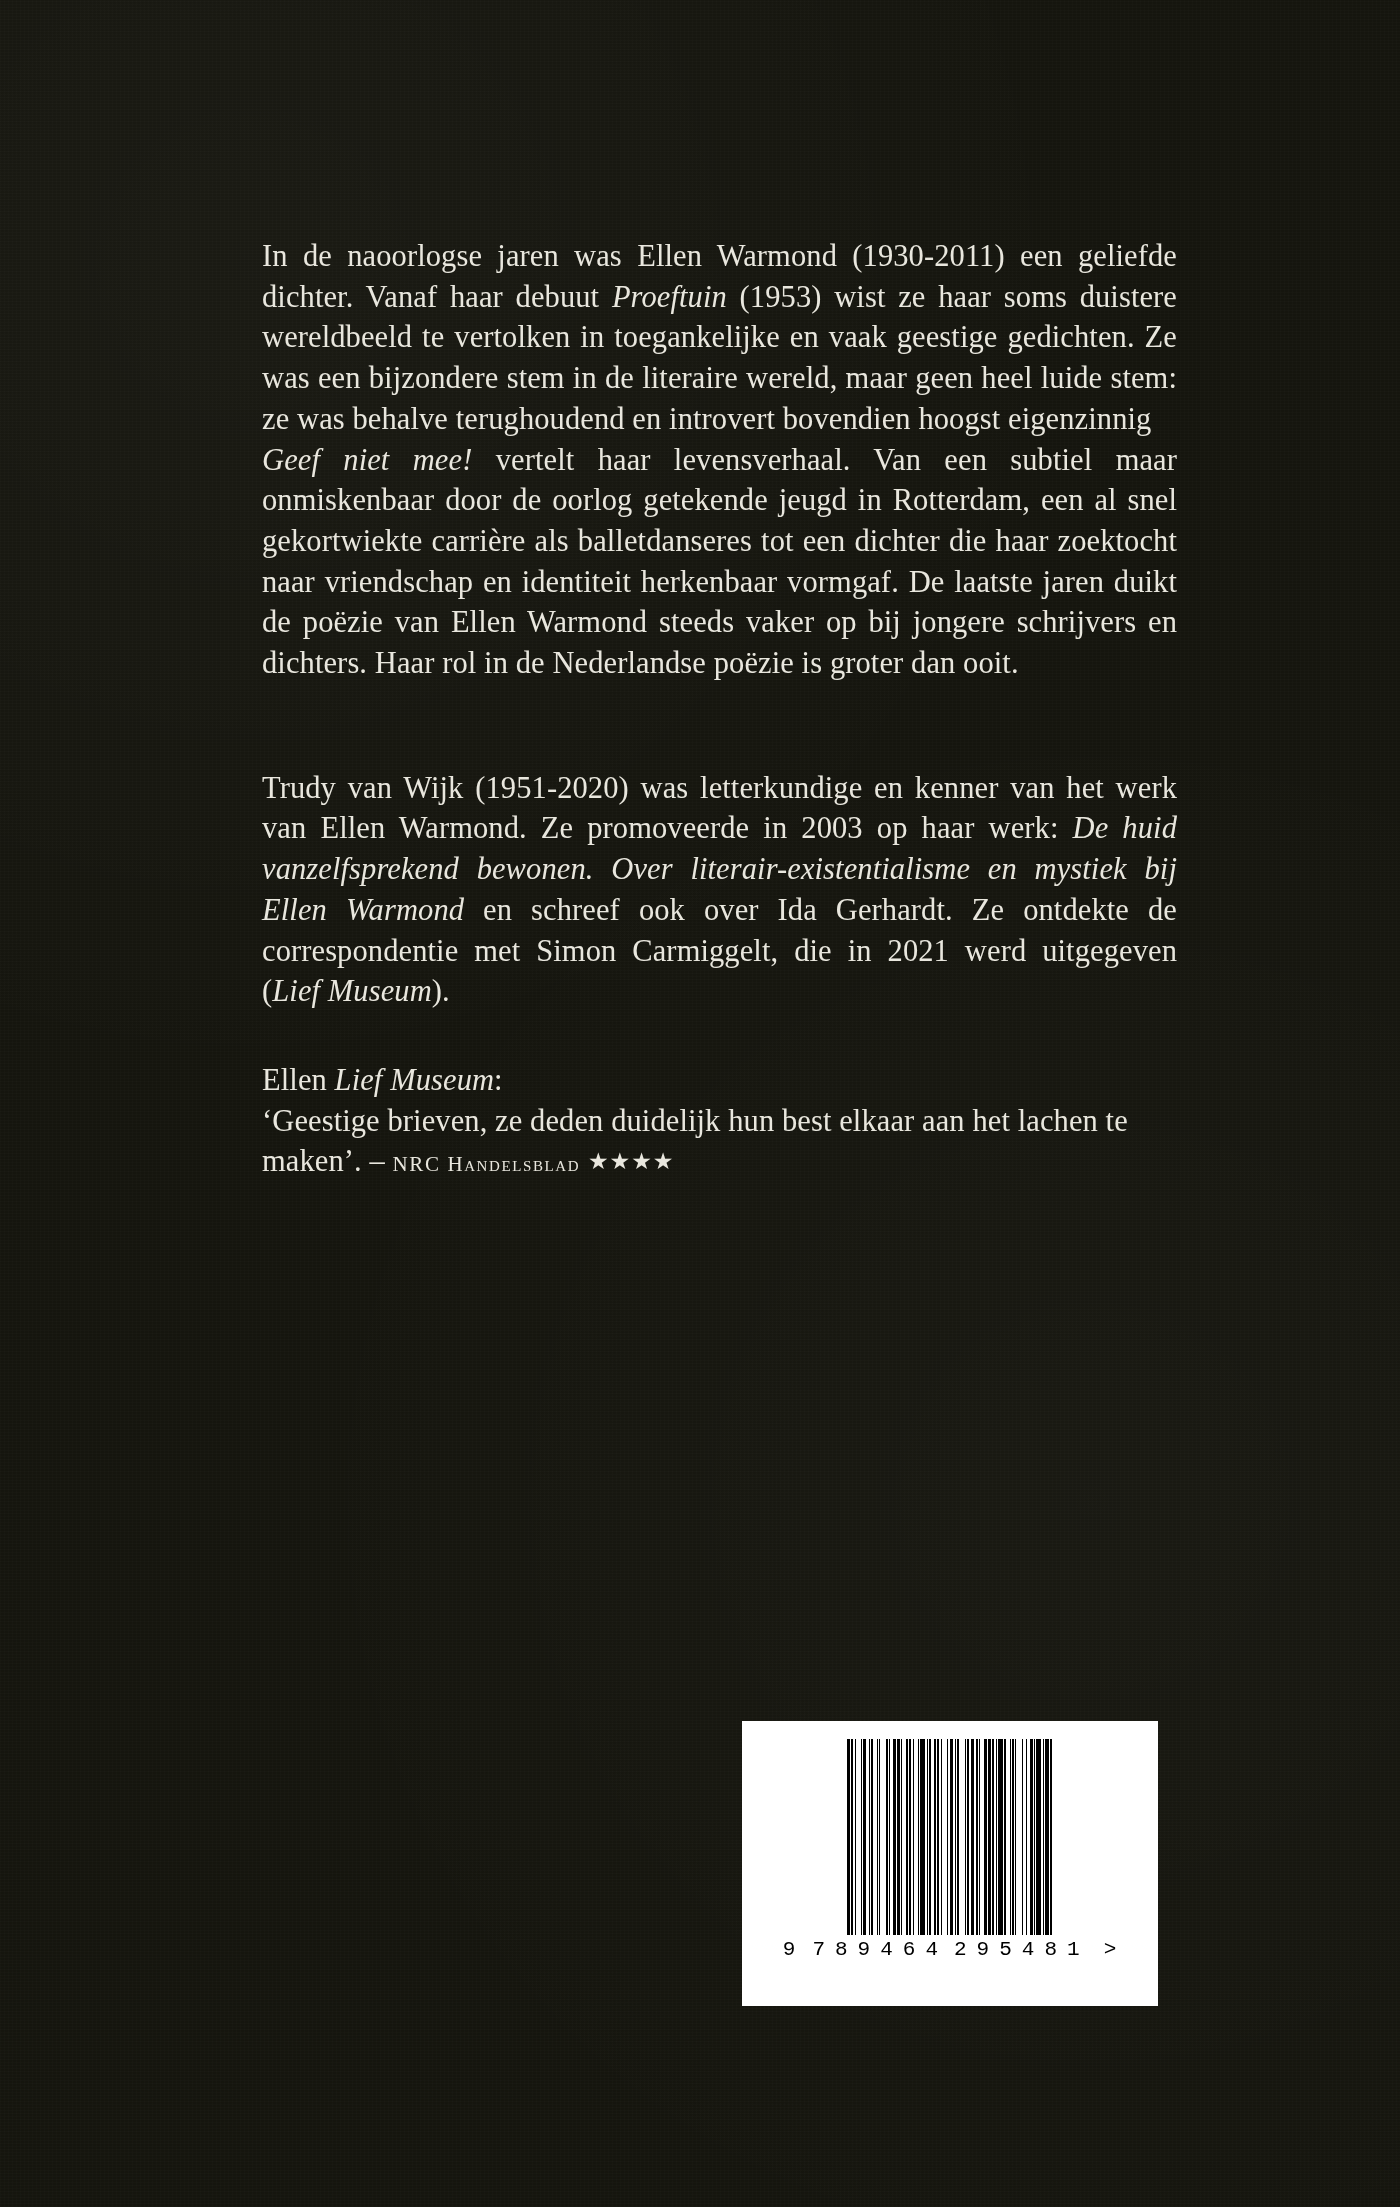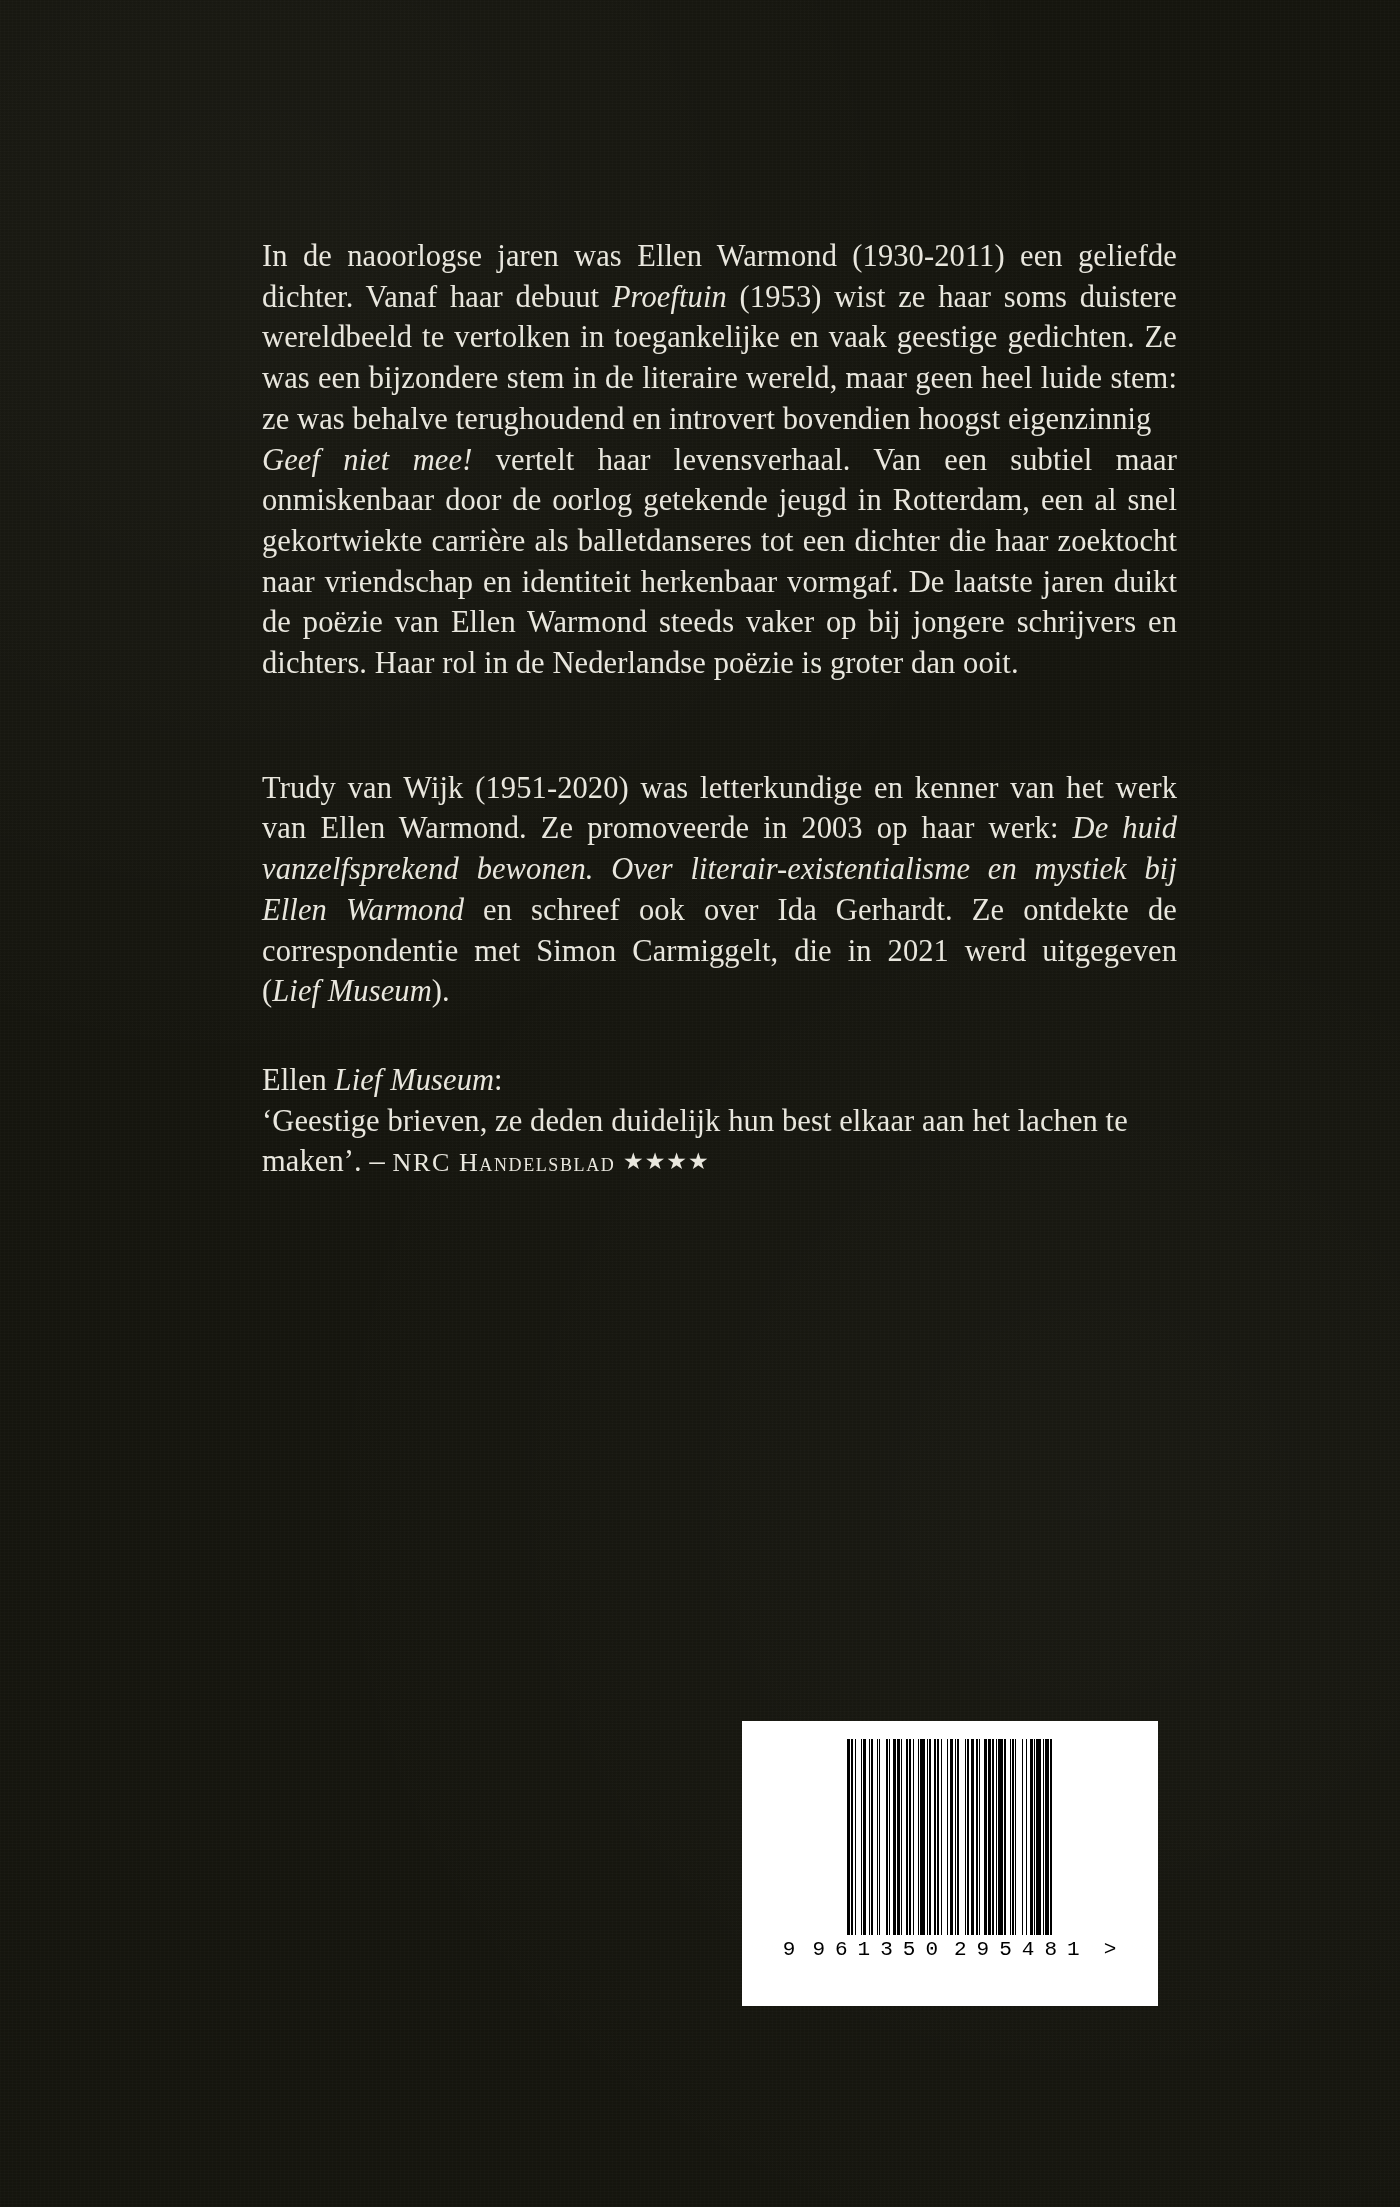--- a/index.html
+++ b/index.html
@@ -56,21 +56,21 @@
   .block-quote {
     margin-top: 48px;
     text-align: left;
   }
   em, .ital {
     font-style: italic;
   }
   .smallcaps {
     font-variant: small-caps;
     letter-spacing: 1.6px;
-    font-size: 26px;
+    font-size: 21px;
   }
   .stars {
     letter-spacing: 1px;
     font-size: 23px;
     vertical-align: 2px;
   }
   
   .barcode-box {
     position: absolute;
     left: 742px;
@@ -258,19 +258,19 @@
         <span style="width: 2.3px; background: transparent;"></span>
         <span style="width: 1.15px; background: rgb(0, 0, 0);"></span>
         <span style="width: 1.15px; background: transparent;"></span>
         <span style="width: 3.45px; background: rgb(0, 0, 0);"></span>
         <span style="width: 1.15px; background: transparent;"></span>
         <span style="width: 2.3px; background: rgb(0, 0, 0);"></span>
         <span style="width: 1.15px; background: transparent;"></span>
       </div>
     <div class="barcode-digits">
       <span class="lead-digit">9</span>
-      <span class="grp">961350</span>
+      <span class="grp">789464</span>
       <span class="grp">295481</span>
       <span class="tail">&gt;</span>
     </div>
   </div>
 
 </div>
 
 </body></html>

